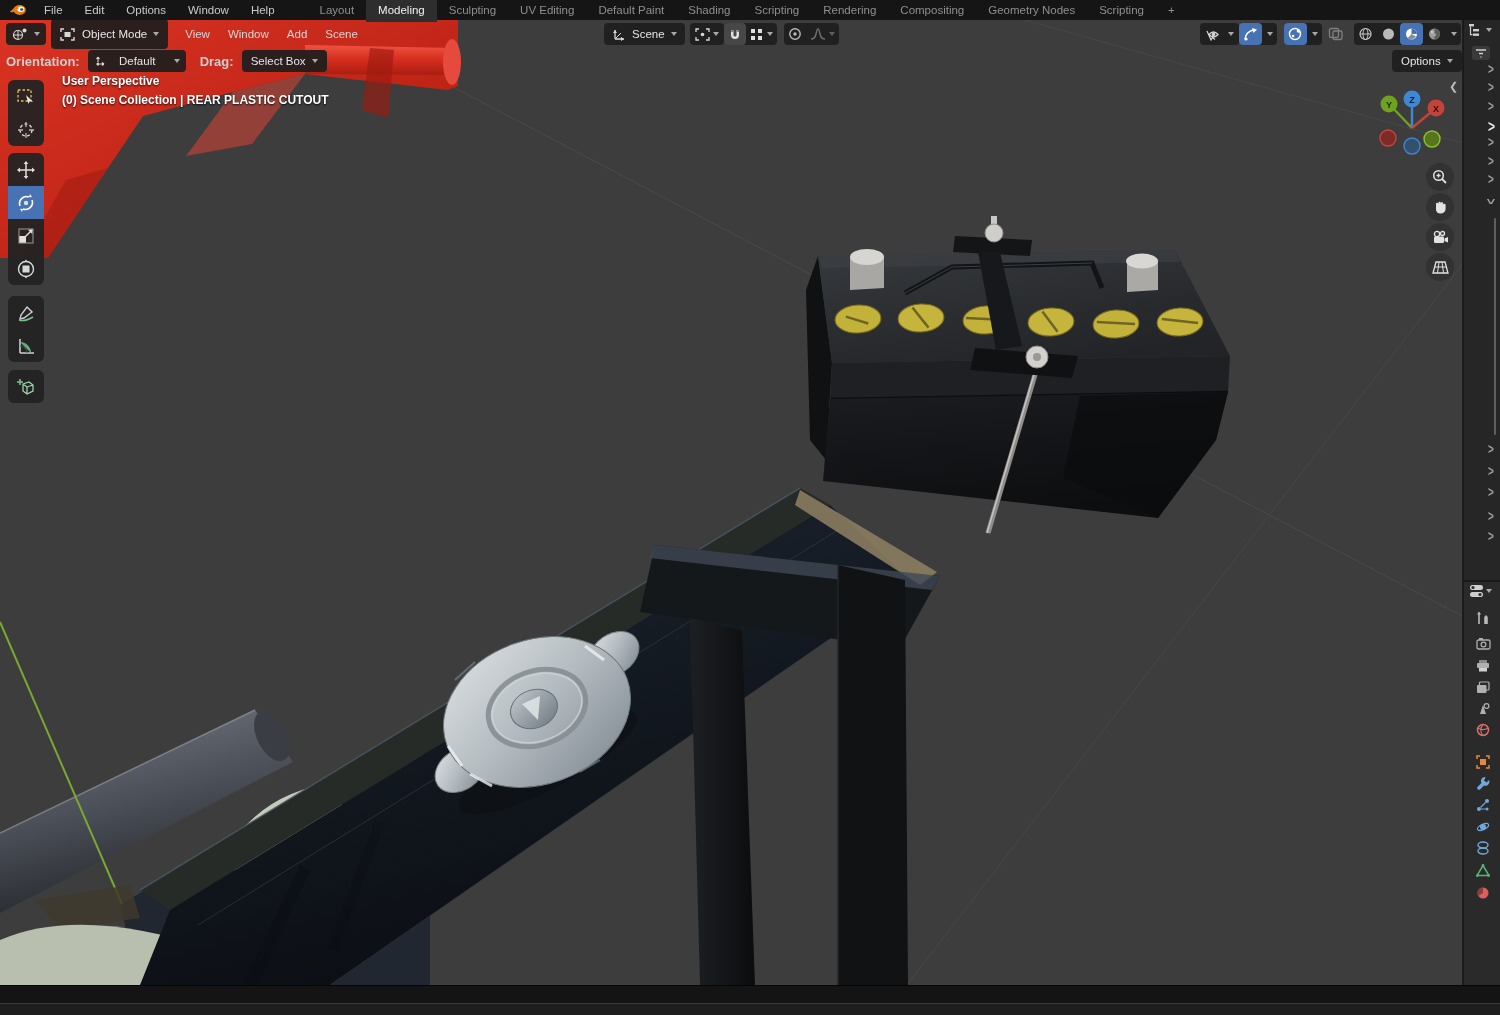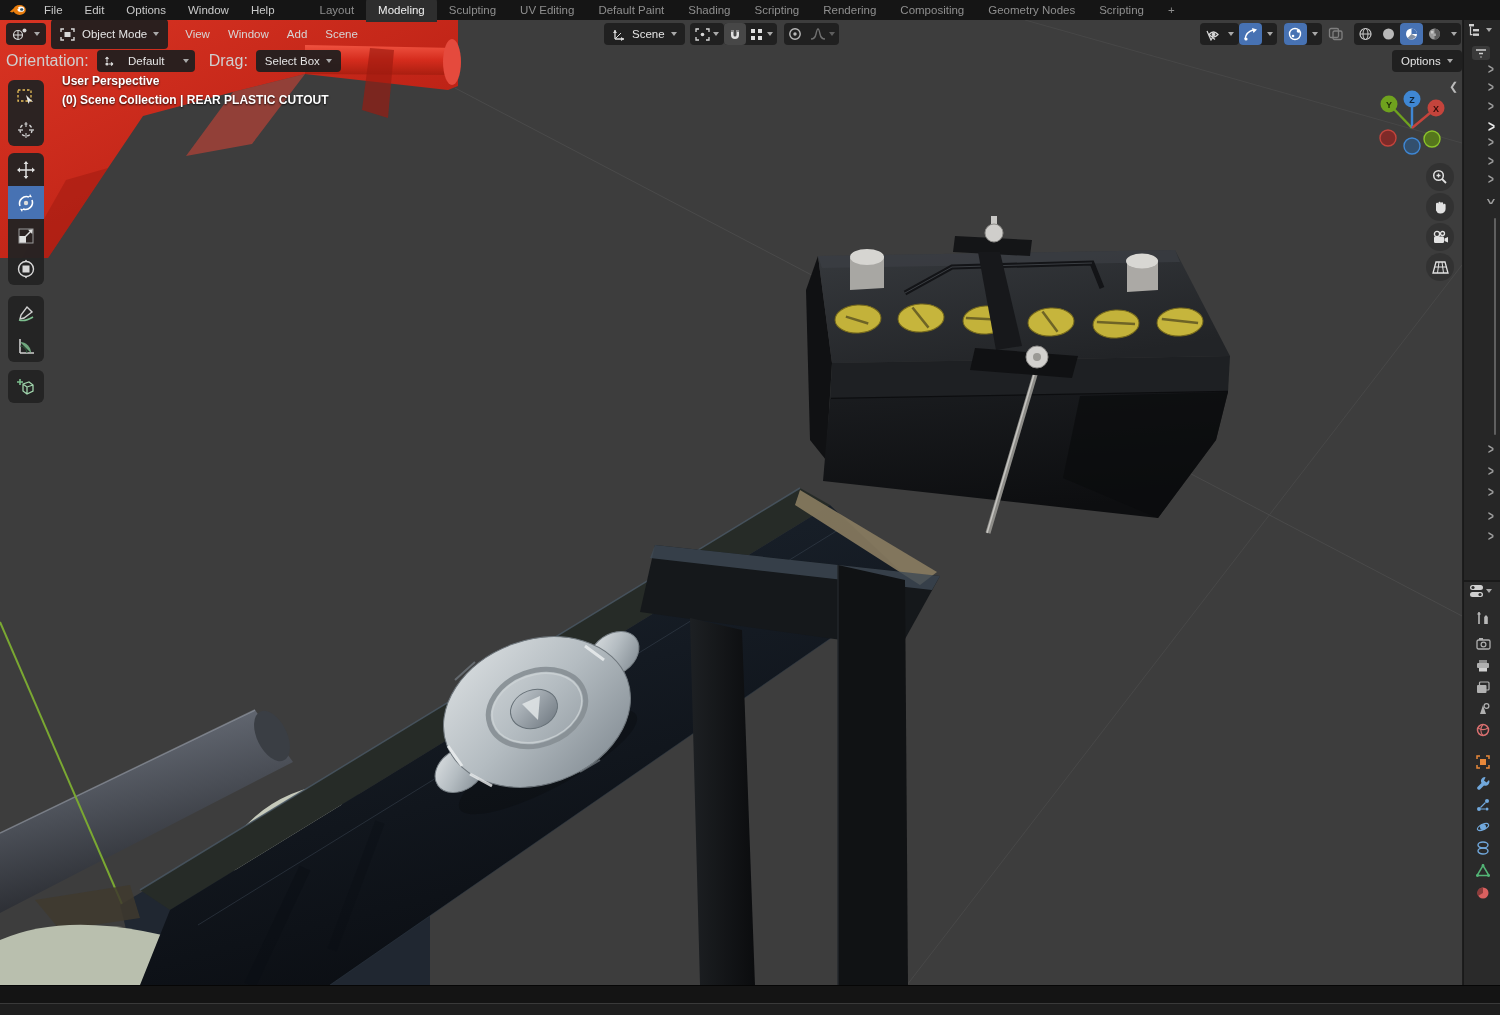--- a/index.html
+++ b/index.html
@@ -20,21 +20,21 @@
   
   #viewport { position:absolute; left:0; top:20px; width:1462px; height:965px;
     background:#3d3d3d; overflow:hidden; }
 
   
   .vrow { position:absolute; left:0; display:flex; align-items:center; z-index:30; }
   .ctrl { background:rgba(30,30,30,.93); border-radius:4px; height:22px;
     display:flex; align-items:center; color:#e4e4e4; font-size:11.5px; padding:0 6px; }
   .hmenu { color:#d6d6d6; font-size:11.5px; padding:0 9px; height:22px;
     display:flex; align-items:center; }
-  .lbl { color:#cfcfcf; font-size:16px; }
+  .lbl { color:#cfcfcf; font-size:13px;font-weight:bold; }
   .chev { width:0; height:0; border-left:3.5px solid transparent;
     border-right:3.5px solid transparent; border-top:4px solid #a9a9a9; margin-left:6px; }
   .seg { display:flex; background:rgba(30,30,30,.93); border-radius:4px; height:22px;
     align-items:center; }
   .seg .cell { height:22px; display:flex; align-items:center; padding:0 4px; }
   .on { background:#4772b3; border-radius:4px; }
   .dim { opacity:.45; }
   svg.ic { display:block; }
 
   

